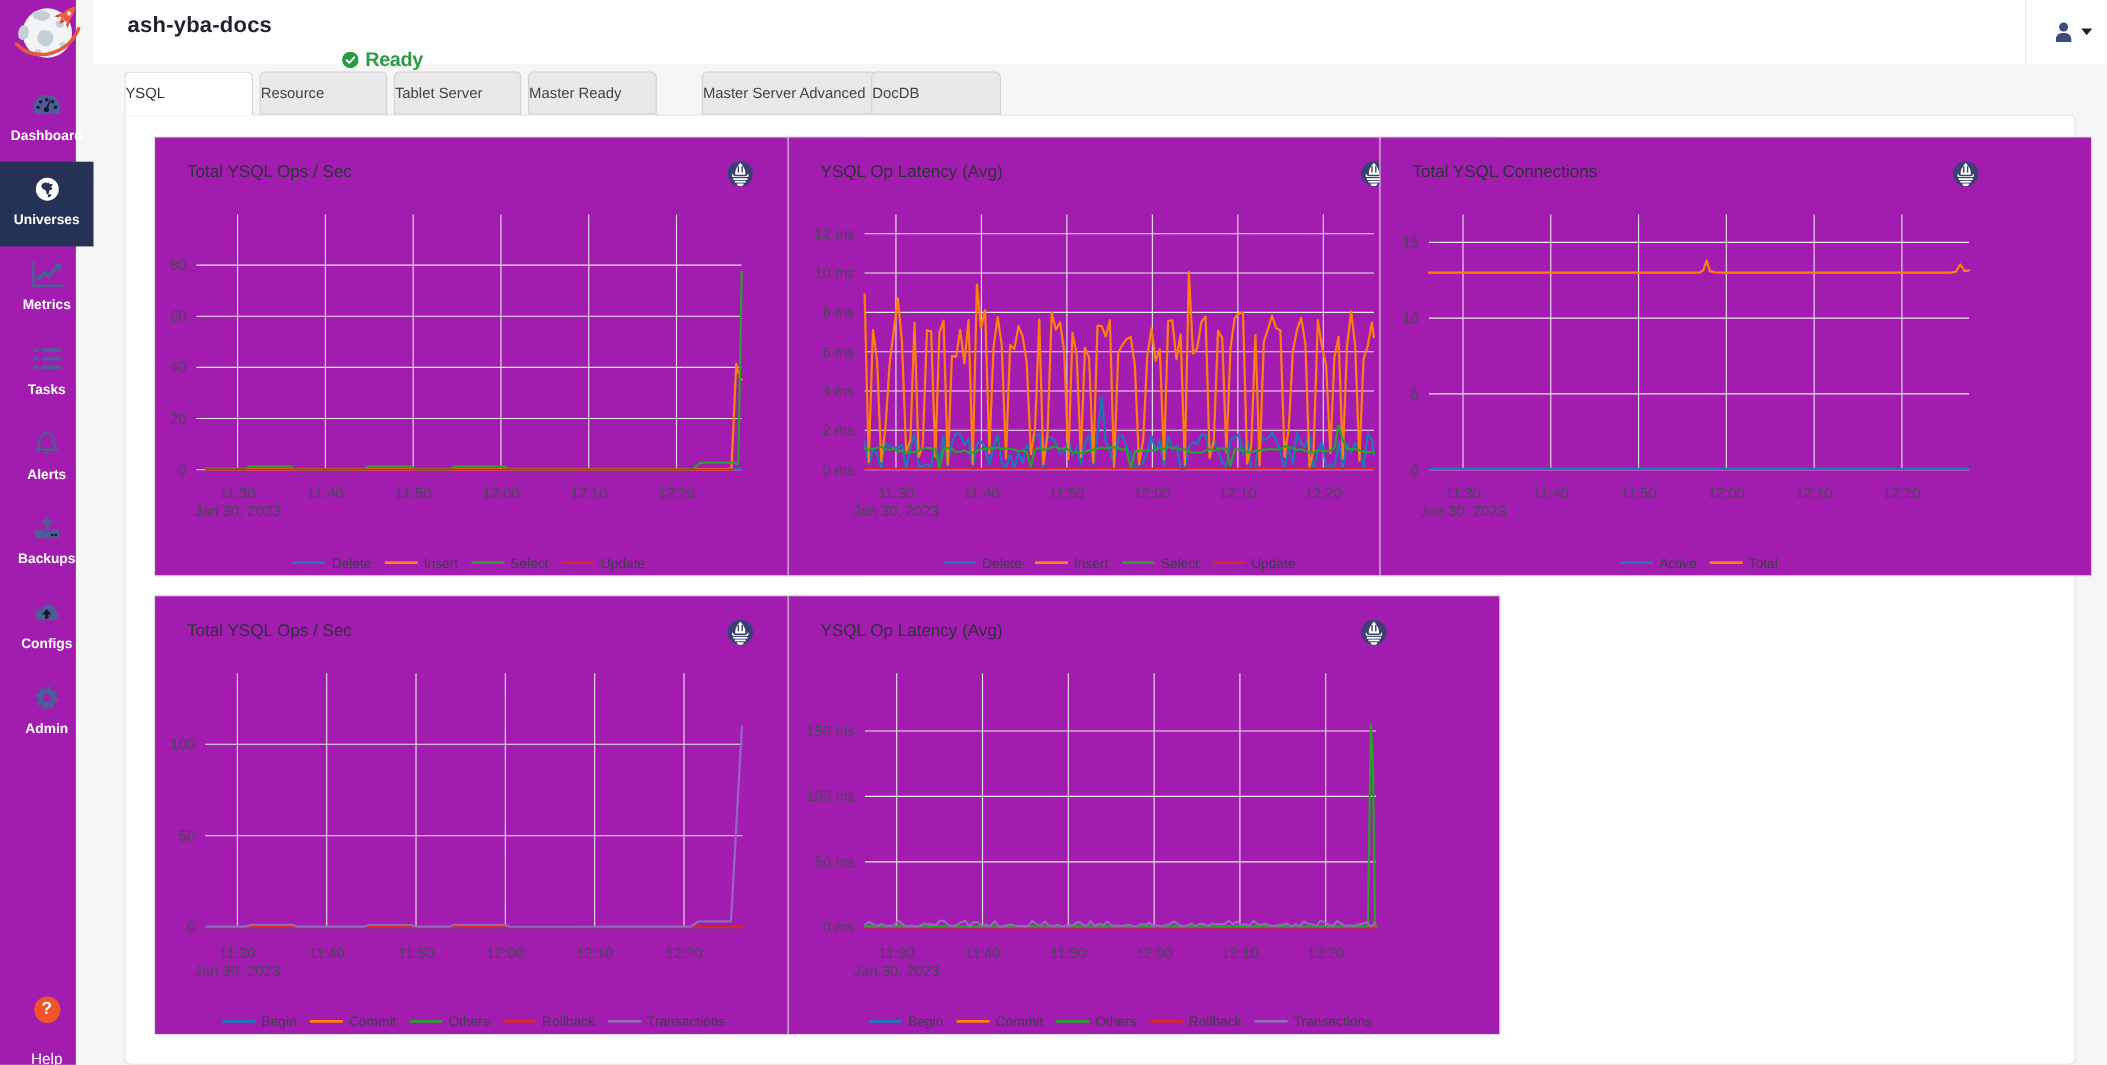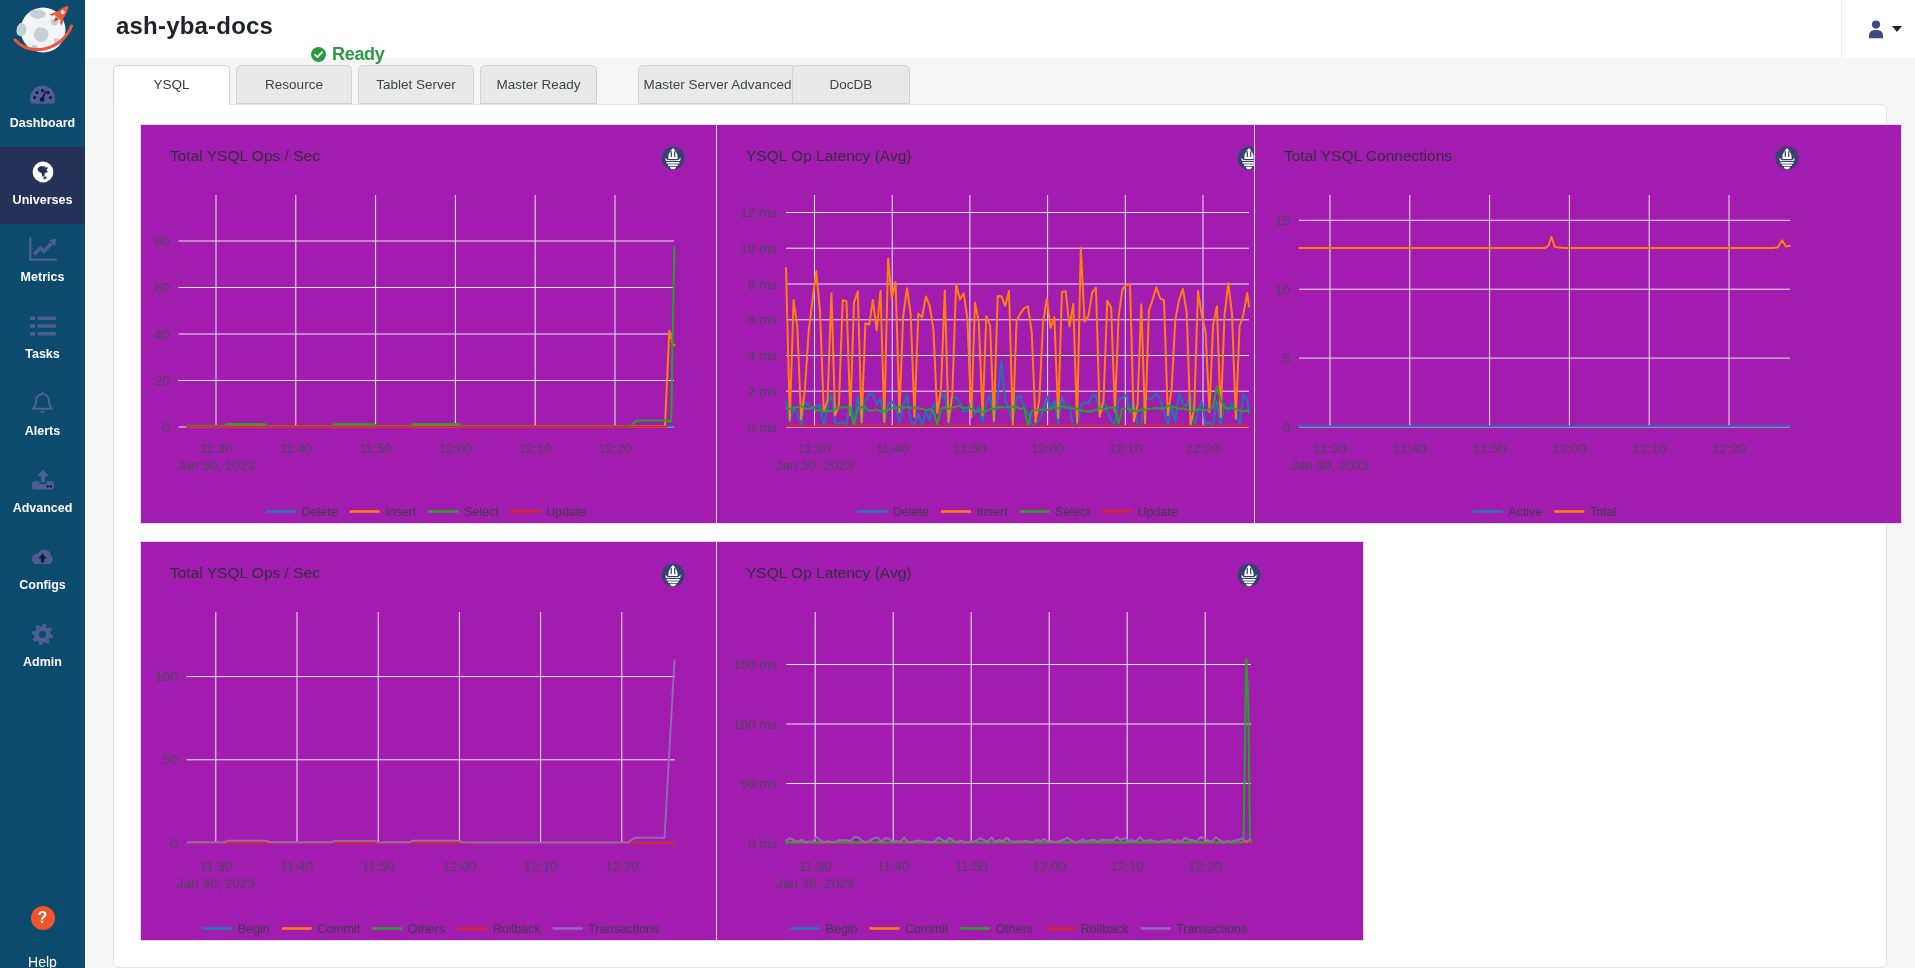--- a/index.html
+++ b/index.html
@@ -1,34 +1,34 @@
 <!DOCTYPE html>
 <html><head><meta charset="utf-8"><title>ash-yba-docs</title>
 <style>
 * { margin:0; padding:0; box-sizing:border-box; }
 html,body { width:1915px; height:968px; overflow:hidden; background:#f6f6f7; font-family:"Liberation Sans",sans-serif; }
-#sidebar { position:absolute; left:0; top:0; width:85px; height:968px; background:#0c4a6e; z-index:10; }
+#sidebar { position:absolute; left:0; top:0; width:69px; height:968px; background:#a21caf; z-index:10; }
 #logo { position:absolute; left:4px; top:1px; }
 .nav-item { position:relative; width:85px; height:77px; text-align:center; }
 .nav-item.active { background:#253157; }
 .nav-ic { position:absolute; left:0; right:0; top:12px; height:26px; display:flex; align-items:center; justify-content:center; }
 .nav-lb { position:absolute; left:0; right:0; top:46px; color:#fff; font-size:12.5px; font-weight:600; }
 #navs { position:absolute; top:70px; left:0; width:85px; }
 #help { position:absolute; left:0; top:906px; width:85px; text-align:center; }
 #help .q { width:24px; height:24px; border-radius:50%; background:#f0552a; color:#fff; font-size:16px; font-weight:700; line-height:24px; margin:0 auto; font-family:'Liberation Sans',sans-serif; }
 #help .lb { color:#fff; font-size:14px; font-weight:400; margin-top:24px; }
 #header { position:absolute; left:85px; top:0; width:1830px; height:58px; background:#fff; }
-#header h1 { position:absolute; left:31px; top:12px; font-size:24px; font-weight:700; color:#20222c; letter-spacing:0.2px; }
+#header h1 { position:absolute; left:31px; top:12px; font-size:20px; font-weight:700; color:#20222c; letter-spacing:0.2px; }
 #ready { position:absolute; left:226px; top:20px; display:flex; align-items:center; gap:6px;margin-top:24px; }
 #ready span { color:#2a9a44; font-size:18px; font-weight:700; letter-spacing:-0.3px; }
 #hdivider { position:absolute; right:73px; top:0; width:1px; height:58px; background:#ececec; }
 #usr { position:absolute; right:29px; top:19px; }
 #caret { position:absolute; right:13px; top:26px; width:0; height:0; border-left:5px solid transparent; border-right:5px solid transparent; border-top:6px solid #1c2030; }
 #tabs { position:absolute; left:0; top:65px; width:1915px; height:36px; z-index:5; }
-.tab { position:absolute; top:0; height:39px; background:#e9e9ea; border:1px solid #d2d2d4; border-radius:5px 5px 0 0; text-align:center; line-height:38px; font-size:13.5px; color:#40434a; }
+.tab { position:absolute; top:0; height:39px; background:#e9e9ea; border:1px solid #d2d2d4; border-radius:5px 5px 0 0; line-height:38px; font-size:13.5px; color:#40434a; }
 .tab.active { background:#fff; border-bottom:1px solid #fff; height:40px; color:#33363d; }
 #container { position:absolute; left:113px; top:104px; width:1774px; height:864px; background:#fff; border:1px solid #e2e2e5; border-radius:0 6px 6px 6px; }
 .panel { position:absolute; width:648px; height:400px; background:#a21caf; border:1px solid #dcdce0; border-radius:1px; }
 .panel svg { position:absolute; left:0; top:0; }
 </style></head>
 <body>
 <div id="container"></div>
 <div id="tabs">
     <div class="tab active" style="left:113px;width:117px">YSQL</div>
     <div class="tab" style="left:236px;width:116px">Resource</div>
@@ -388,21 +388,21 @@
         <div class="nav-ic">
           <svg width="24" height="23" viewBox="0 0 24 23">
             <g fill="#4d5d96">
               <path d="M12,0.5 L17.8,7.2 L14.2,7.2 L14.2,13.5 L9.8,13.5 L9.8,7.2 L6.2,7.2 Z"></path>
               <path d="M2.8,12.3 L8.4,12.3 L8.4,14.9 L15.6,14.9 L15.6,12.3 L21.2,12.3 C22.2,12.3 23,13.1 23,14.1 L23,18.6 C23,19.6 22.2,20.4 21.2,20.4 L2.8,20.4 C1.8,20.4 1,19.6 1,18.6 L1,14.1 C1,13.1 1.8,12.3 2.8,12.3 Z"></path>
             </g>
             <circle cx="16.6" cy="17.4" r="1.25" fill="#171930"></circle>
             <circle cx="19.8" cy="17.4" r="1.25" fill="#171930"></circle>
           </svg>
         </div>
-        <div class="nav-lb">Advanced</div>
+        <div class="nav-lb">Backups</div>
       </div>
       <div class="nav-item">
         <div class="nav-ic">
           <svg width="27" height="21" viewBox="0 0 27 21">
             <path fill="#4d5d96" d="M22.1,8.6 A7.0,7.0 0 0 0 9.0,6.4 A5.6,5.6 0 0 0 5.9,16.9 L21.0,16.9 A5.1,5.1 0 0 0 22.1,8.6 Z"></path>
             <path d="M13.5,6.6 L17.8,11.6 L15.1,11.6 L15.1,15.5 L11.9,15.5 L11.9,11.6 L9.2,11.6 Z" fill="#171930"></path>
           </svg>
         </div>
         <div class="nav-lb">Configs</div>
       </div>

